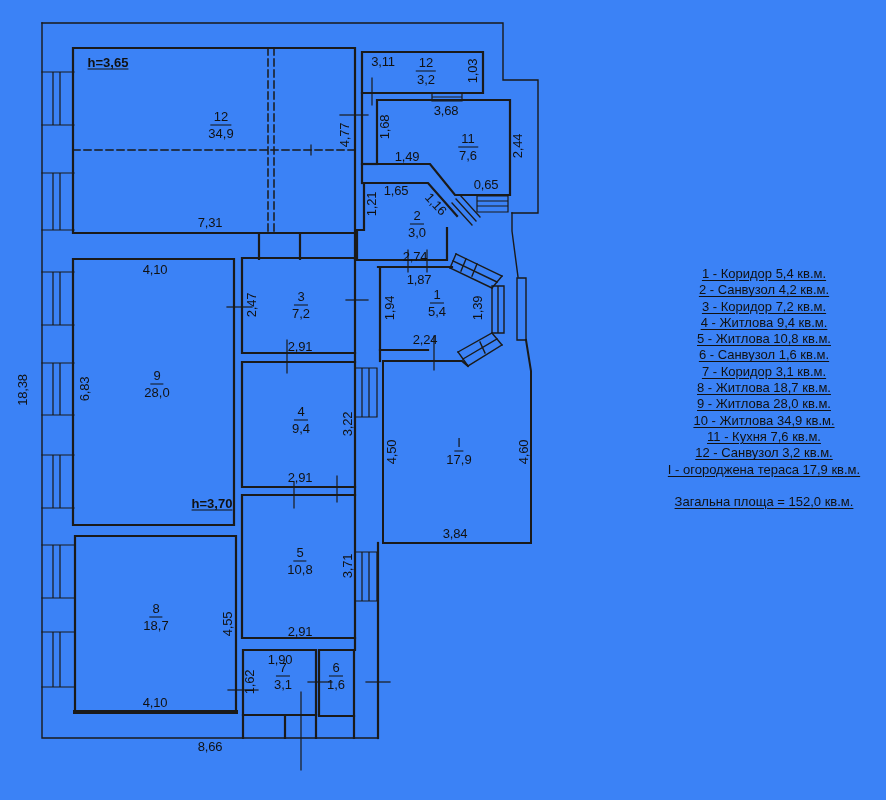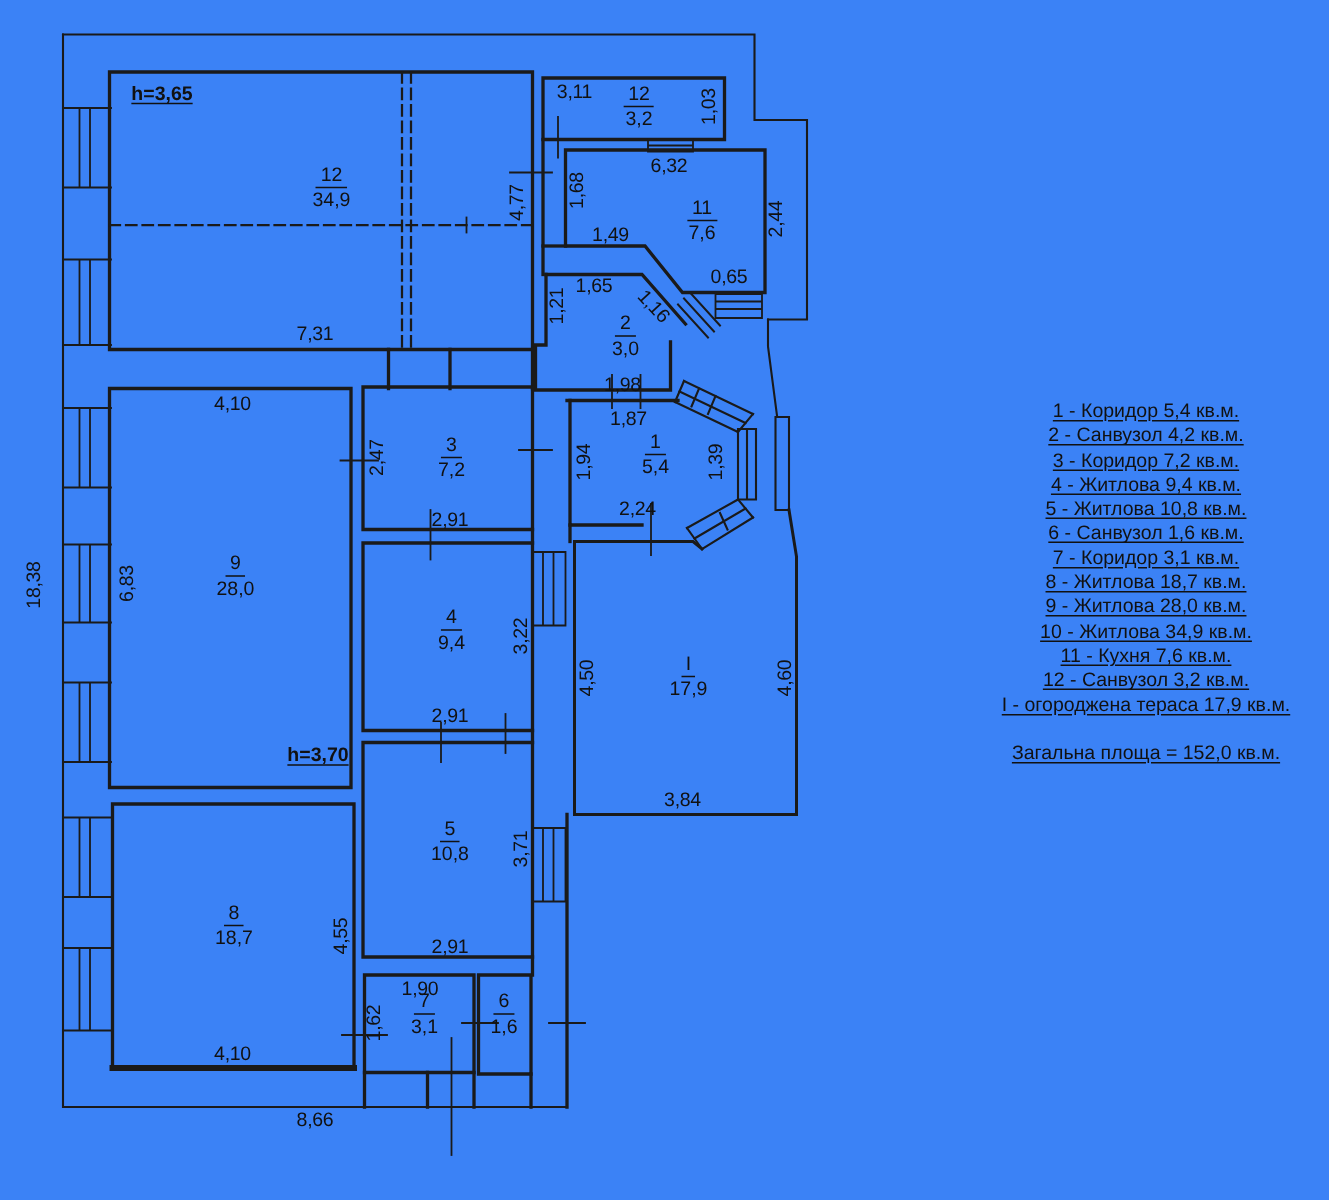--- a/index.html
+++ b/index.html
@@ -207,29 +207,29 @@
   </div>
   <div class="room" style="left:459px;top:451px">
     <span class="num">I</span>
     <span class="area">17,9</span>
   </div>
 
   <div class="lbl" style="left:210px;top:222px">7,31</div>
   <div class="lbl rot" style="left:344px;top:135px">4,77</div>
   <div class="lbl" style="left:383px;top:61px">3,11</div>
   <div class="lbl rot" style="left:472px;top:71px">1,03</div>
-  <div class="lbl" style="left:446px;top:110px">6,32</div>
+  <div class="lbl" style="left:446px;top:110px">3,68</div>
   <div class="lbl rot" style="left:384px;top:127px">1,68</div>
   <div class="lbl rot" style="left:517px;top:146px">2,44</div>
   <div class="lbl" style="left:407px;top:156px">1,49</div>
   <div class="lbl" style="left:486px;top:184px">0,65</div>
   <div class="lbl" style="left:396px;top:190px">1,65</div>
   <div class="lbl rot" style="left:371px;top:204px">1,21</div>
   <div class="lbl d47" style="left:436px;top:204px">1,16</div>
-  <div class="lbl" style="left:415px;top:256px">1,98</div>
+  <div class="lbl" style="left:415px;top:256px">2,74</div>
   <div class="lbl" style="left:419px;top:279px">1,87</div>
   <div class="lbl rot" style="left:389px;top:308px">1,94</div>
   <div class="lbl rot" style="left:477px;top:308px">1,39</div>
   <div class="lbl" style="left:425px;top:339px">2,24</div>
   <div class="lbl" style="left:155px;top:269px">4,10</div>
   <div class="lbl rot" style="left:251px;top:305px">2,47</div>
   <div class="lbl" style="left:300px;top:346px">2,91</div>
   <div class="lbl rot" style="left:84px;top:389px">6,83</div>
   <div class="lbl rot" style="left:22px;top:390px">18,38</div>
   <div class="lbl rot" style="left:347px;top:424px">3,22</div>

